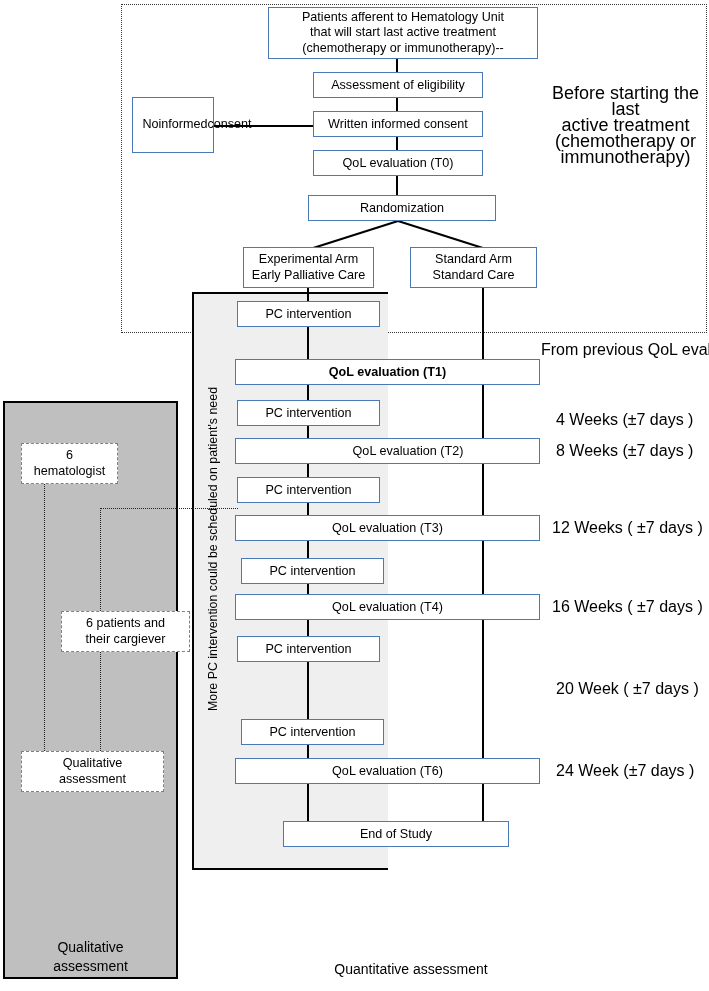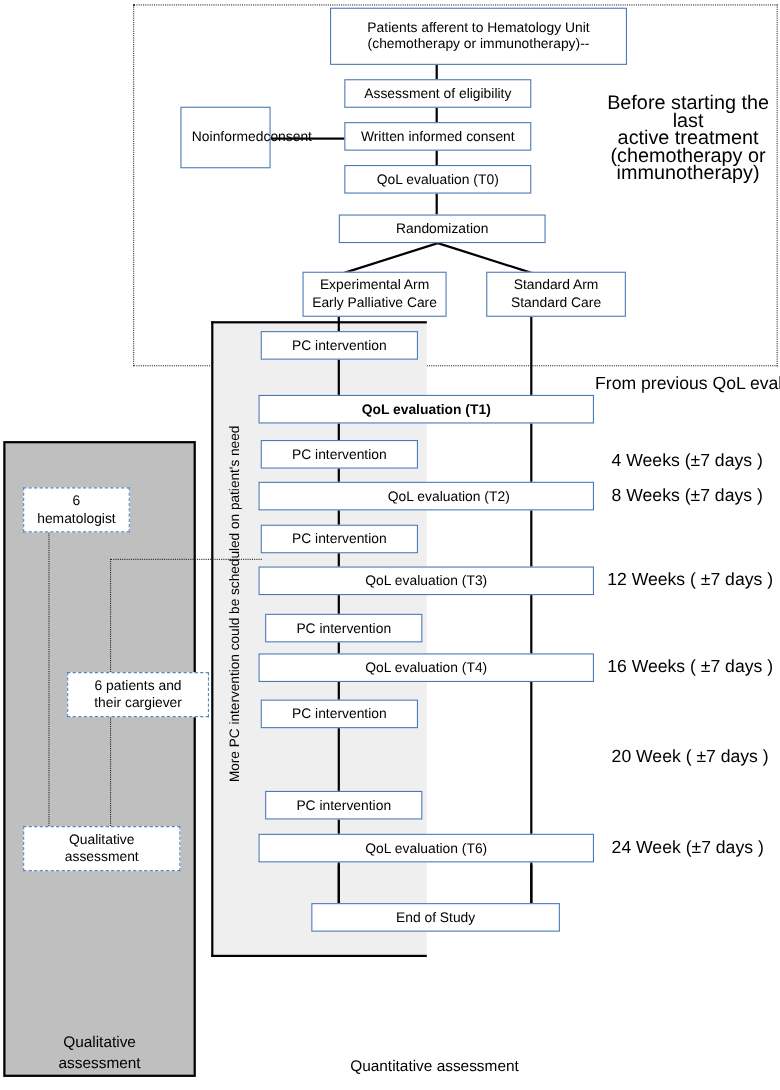--- a/index.html
+++ b/index.html
@@ -3,21 +3,21 @@
 <meta charset="utf-8">
 <style>
   html,body{margin:0;padding:0;background:#fff;}
   body{width:709px;height:991px;position:relative;
        font-family:"Liberation Sans","DejaVu Sans",sans-serif;color:#000;}
   #stage{position:absolute;left:0;top:0;width:709px;height:991px;overflow:hidden;}
 
   .box{position:absolute;box-sizing:border-box;border:1.4px solid #4A7AB5;
        background:#fff;display:flex;align-items:center;justify-content:center;
        text-align:center;font-size:12.6px;line-height:14.6px;z-index:6;}
-  .box.multi{line-height:15.4px;margin-left:32px;}
+  .box.multi{line-height:15.4px;}
 
   .dashbox{position:absolute;box-sizing:border-box;
        border:1.6px dashed #5B86C0;background:#fff;
        display:flex;align-items:center;justify-content:center;text-align:center;
        font-size:12.6px;line-height:15.4px;z-index:7;}
 
   .vline{position:absolute;background:#000;width:1.9px;z-index:3;}
   .hline{position:absolute;background:#000;height:1.7px;z-index:3;}
 
   .dotv{position:absolute;width:0;border-left:1.7px dotted #222;z-index:4;}
@@ -69,20 +69,21 @@
 
   <div class="vline" style="left:307px;top:288px;height:845px;max-height:545px;"></div>
 
   <div class="vline" style="left:482px;top:288px;height:545px;"></div>
 
   <div class="vline" style="left:307px;top:786px;height:36px;"></div>
   <div class="vline" style="left:482px;top:786px;height:36px;"></div>
 
   <div class="box multi" style="left:268px;top:7px;width:270px;height:52px;flex-direction:column;">
     <span>Patients afferent to Hematology Unit</span>
+    <span>that will start last active treatment</span>
     <span>(chemotherapy or immunotherapy)--</span>
   </div>
 
   <div class="box" style="left:313px;top:72px;width:170px;height:26px;">
     <span>Assessment of eligibility</span>
   </div>
 
   <div class="box" style="left:313px;top:111px;width:170px;height:26px;">
     <span>Written informed consent</span>
   </div>
@@ -202,17 +203,17 @@
   <div class="dotv" style="left:44px;top:484px;height:267px;"></div>
   <div class="dotv" style="left:100px;top:652px;height:99px;"></div>
   <div class="dotv" style="left:100px;top:508px;height:103px;"></div>
   <div class="doth" style="left:100px;top:508px;width:138px;"></div>
 
   <div class="bottomlabel" style="left:3px;top:938px;width:175px;">
     <div>Qualitative</div>
     <div>assessment</div>
   </div>
 
-  <div class="bottomlabel" style="left:230px;top:960px;width:330px;">
+  <div class="bottomlabel" style="left:246px;top:960px;width:330px;">
     <span>Quantitative assessment</span>
   </div>
 
 </div>
 
 </body></html>

